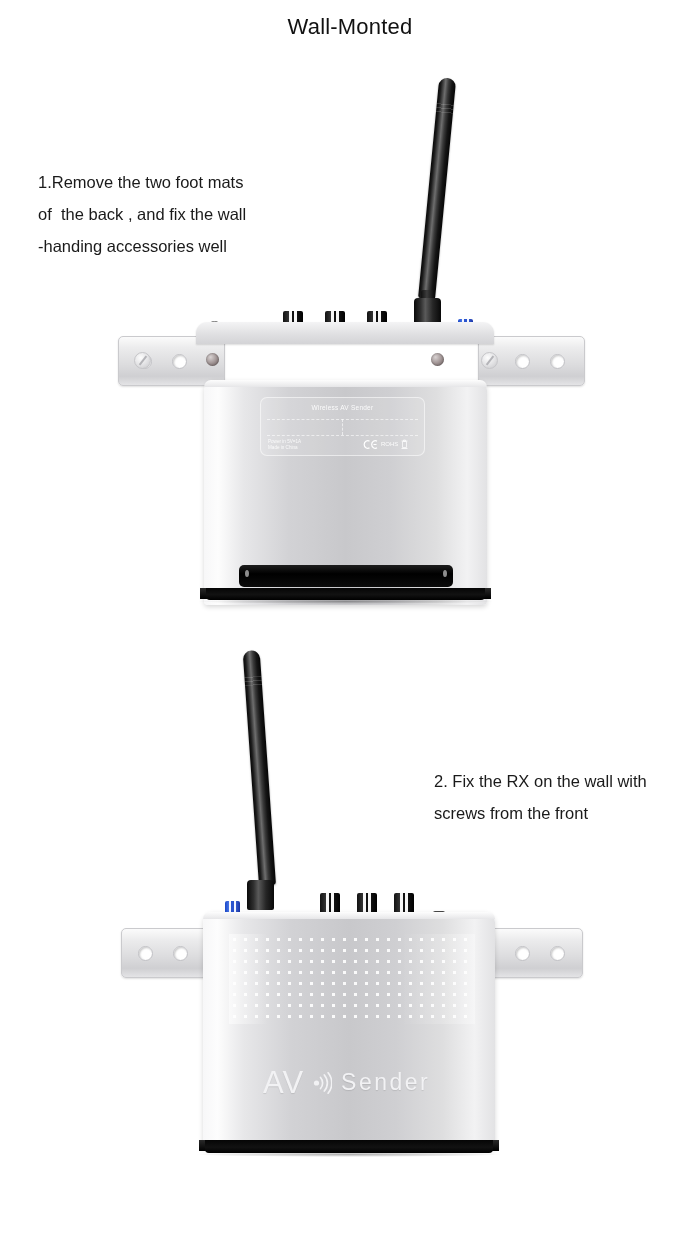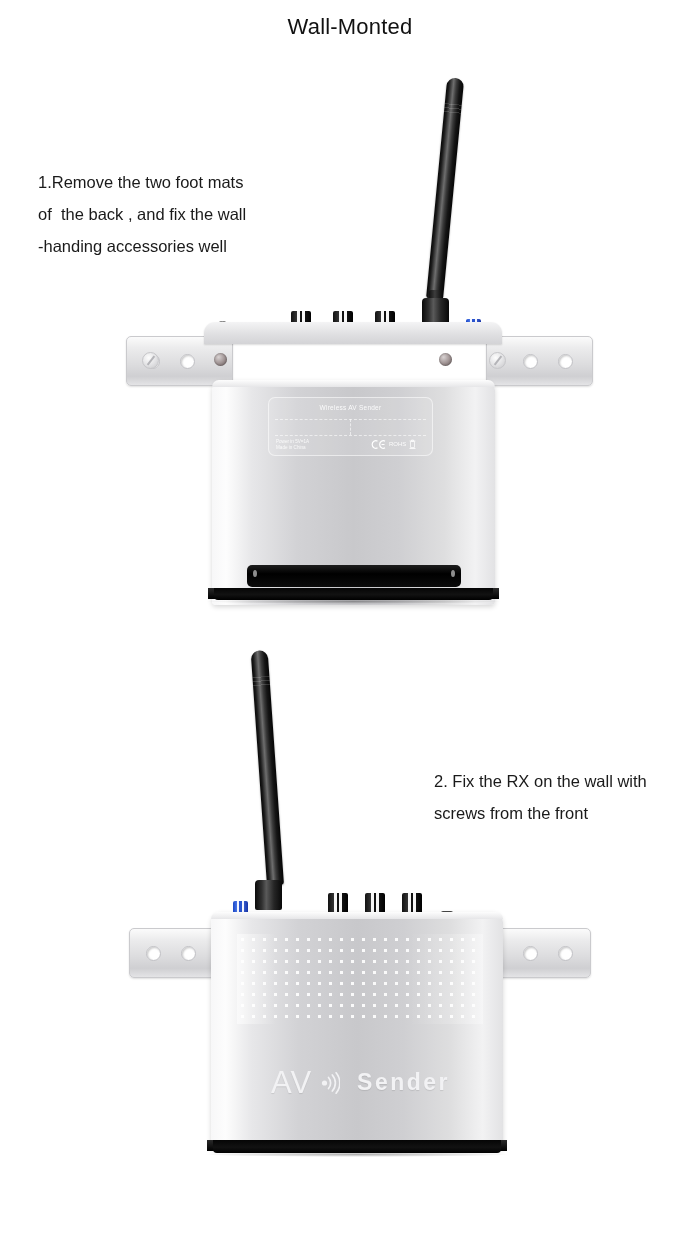--- a/index.html
+++ b/index.html
@@ -34,21 +34,21 @@
     position: absolute;
     font-size: 16.5px;
     line-height: 32px;
     color: #1a1a1a;
     white-space: pre;
   }
   .instructions-1 { left: 38px; top: 146px; margin-top: 20px; }
   .instructions-2 { left: 409px; top: 765px; margin-left: 25px; }
 
   
-  .figure { position: absolute; left: 8px; width: 617px; }
+  .figure { position: absolute; left: 0; width: 617px; }
   .figure-1 { top: 60px;  height: 540px; }
   .figure-2 { top: 640px; height: 560px; }
 
   
   .antenna {
     position: absolute;
     width: 17px;
     border-radius: 9px 9px 3px 3px;
     background: linear-gradient(to right,
         #070707 0%, #1c1c1c 14%, #4e4e4e 30%,
@@ -253,25 +253,24 @@
   }
   .logo-av {
     font-size: 31px;
     font-weight: 300;
     letter-spacing: 1px;
     line-height: 1;
     text-shadow: 0 1px 1px rgba(0,0,0,.10);
   }
   .logo-word {
     font-size: 23px;
-    font-weight: 700;
+    font-weight: 400;
     letter-spacing: 2.5px;
     line-height: 1;
     text-shadow: 0 1px 1px rgba(0,0,0,.10);
-    margin-left: 8px;
   }
   .logo-wave { display: block; }
 
   
   .foot-bar {
     position: absolute;
     border-radius: 5px;
     background: linear-gradient(to bottom, #1d1d1d 0%, #000 40%, #0b0b0b 100%);
   }
   .foot-bar .cap {

